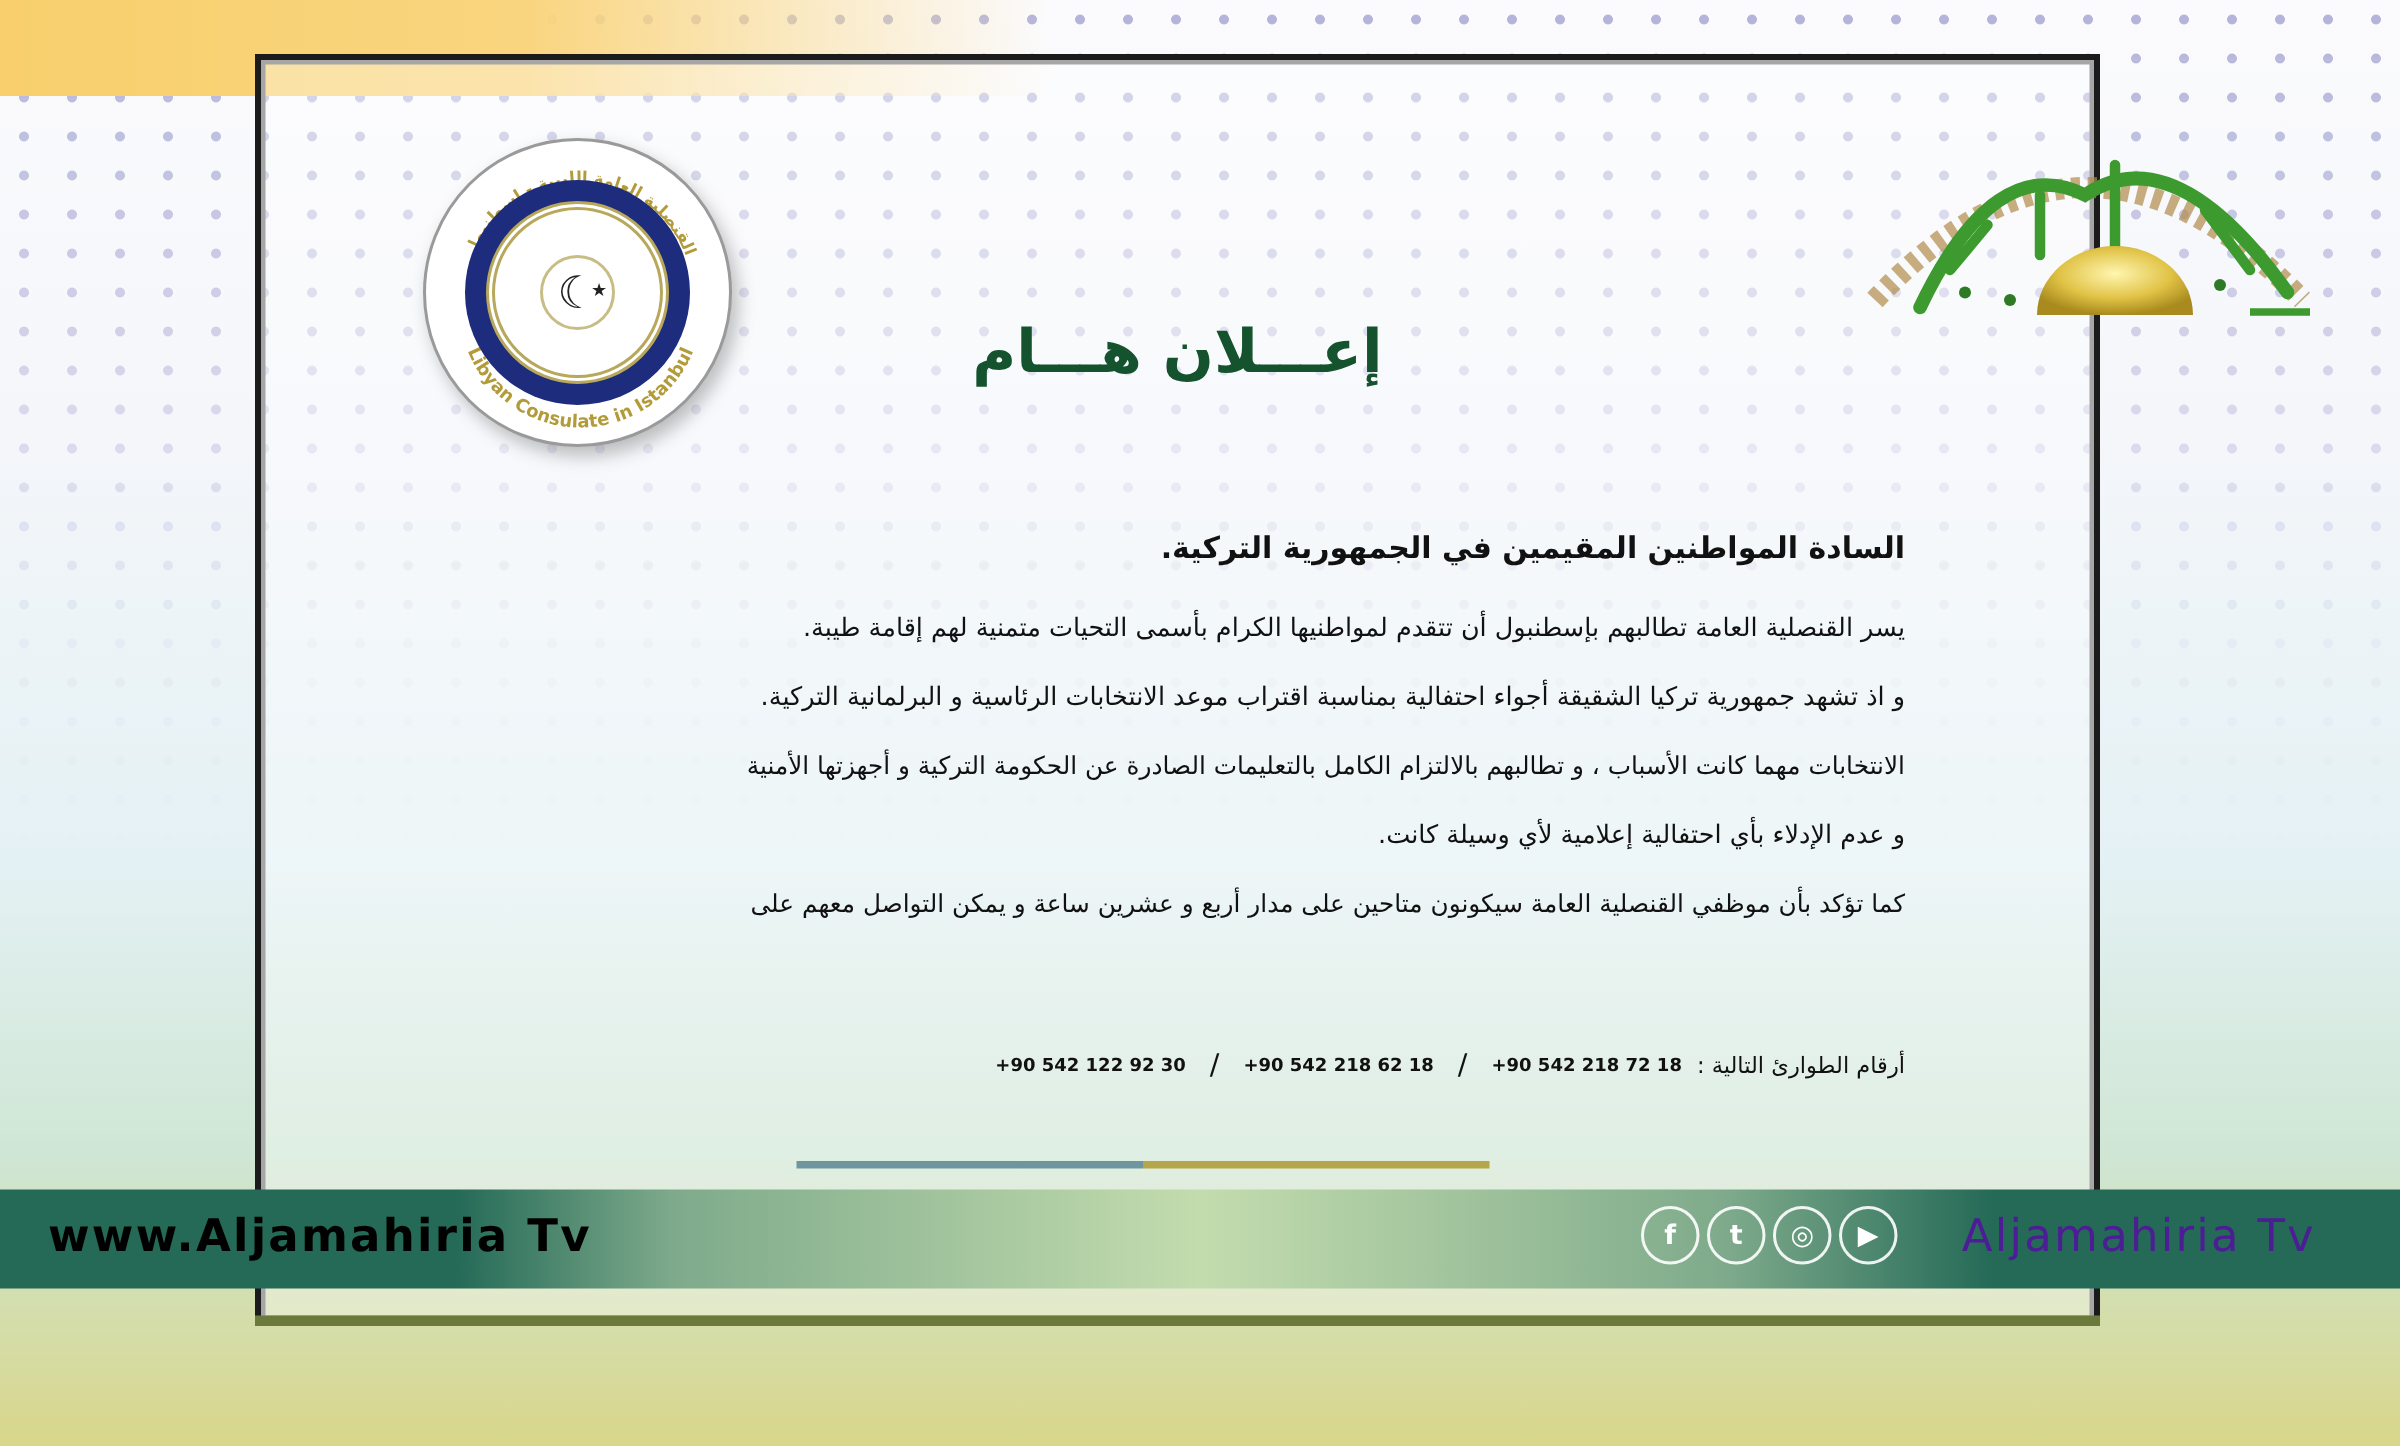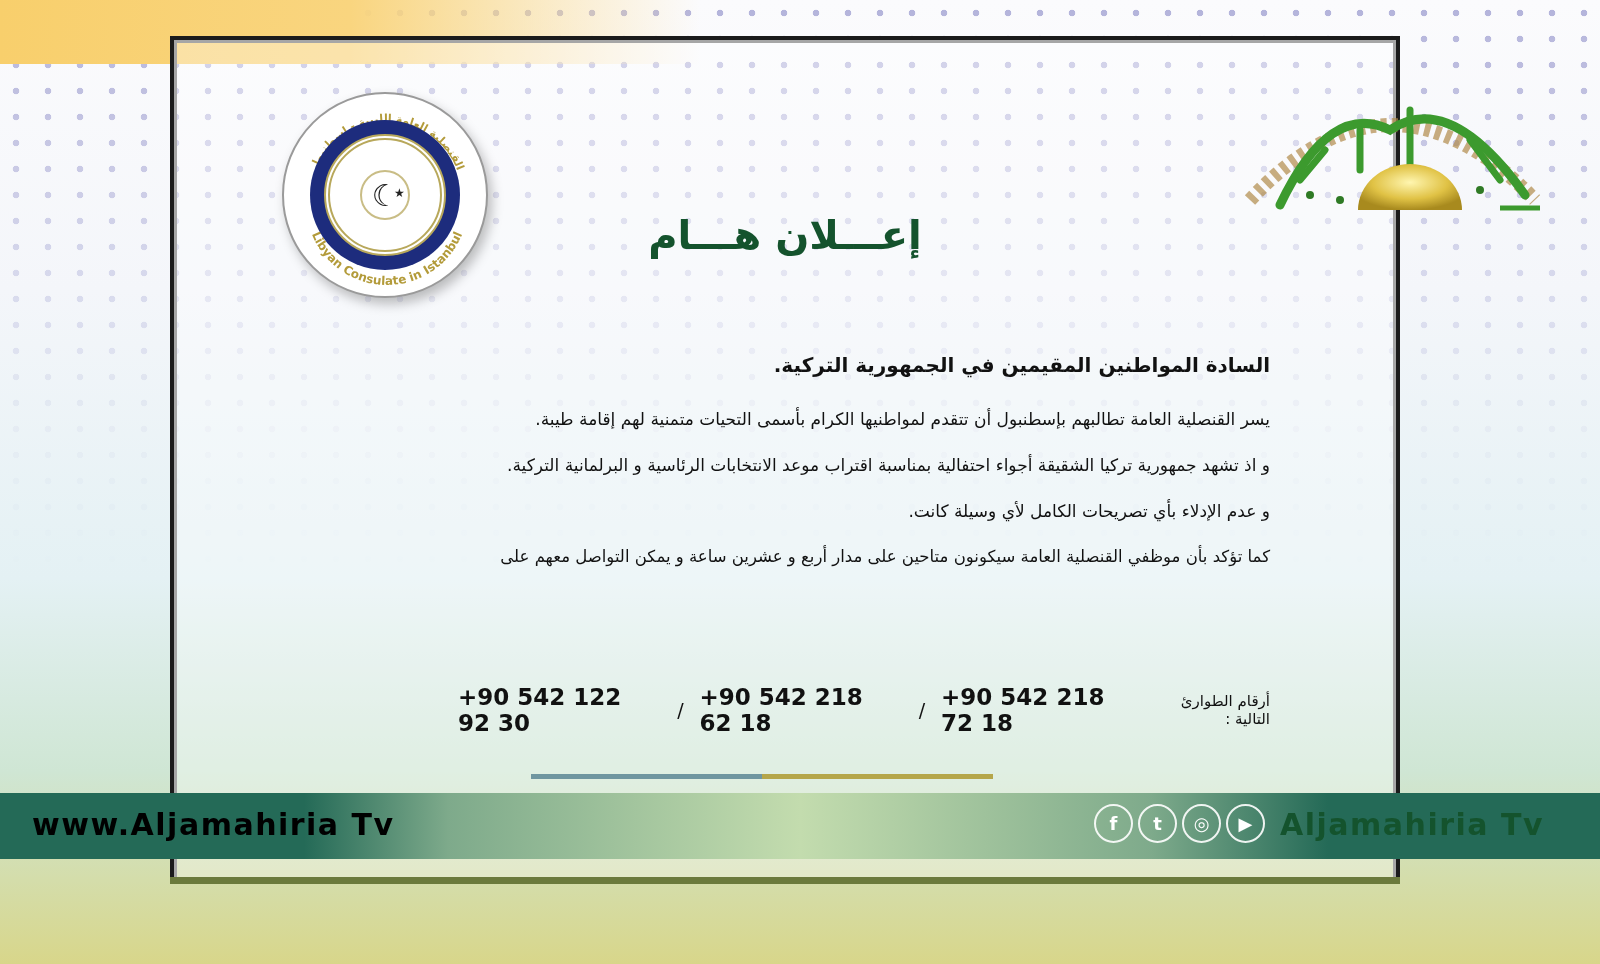--- a/index.html
+++ b/index.html
@@ -68,39 +68,39 @@
   }
   .body-text .salutation { font-weight: bold; font-size: 20px; height: 50px; line-height: 50px; margin-bottom: 6px; }
   .body-text .line { font-size: 17px; height: 46px; line-height: 46px; white-space: nowrap; }
   .body-text .line.tight { font-size: 16.5px; }
   .phones {
     position: absolute; left: 458px; top: 690px; width: 812px; height: 40px;
     display: flex; direction: rtl; align-items: center; gap: 10px; color: #111;
     font-family: "DejaVu Sans", sans-serif;
   }
   .phones .label { font-size: 15px; }
-  .phones .num { font-weight: bold; font-size: 23px; direction: ltr; unicode-bidi: isolate; }
+  .phones .num { font-weight: bold; font-size: 12px; direction: ltr; unicode-bidi: isolate; }
   .phones .sep { font-size: 19px; padding: 0 6px; }
   .divider {
     position: absolute; left: 531px; top: 774px; width: 462px; height: 5px; display: flex;
   }
   .divider .left { flex: 1; background: #6f96a0; }
   .divider .right { flex: 1; background: #b5a64a; }
   .banner {
     position: absolute; left: 0; top: 793px; width: 1600px; height: 66px;
     background: linear-gradient(90deg, #246a57 0%, #246a57 19%, #7eaa8b 28%, #c3dcae 50%, #7eaa8b 72%, #246a57 83%, #246a57 100%);
   }
   .banner-left {
     position: absolute; left: 32px; top: 803px; height: 44px; line-height: 44px;
     color: #000000; font-weight: bold; font-size: 30px; letter-spacing: 1.5px;
     font-family: "DejaVu Sans", sans-serif;
   }
   .banner-right {
     position: absolute; right: 56px; top: 803px; height: 44px; line-height: 44px;
-    color: #14532d; font-weight: bold; font-size: 30px; letter-spacing: 1.5px;
+    color: #4c1d95; font-weight: normal; font-size: 30px; letter-spacing: 1.5px;
     font-family: "DejaVu Sans", sans-serif;
   }
   .social {
     position: absolute; left: 1094px; top: 804px; display: flex; gap: 5px;
   }
   .social .circ {
     width: 39px; height: 39px; border-radius: 50%; border: 2px solid rgba(255,255,255,0.9);
     display: flex; align-items: center; justify-content: center; color: #fff;
     font-weight: bold; font-size: 18px; font-family: "DejaVu Sans", sans-serif;
   }
@@ -151,21 +151,22 @@
     <line x1="260" y1="138" x2="300" y2="138" stroke="#3c9a2e" stroke-width="5"></line>
   </svg>
 </div>
 
 <div class="title">إعـــلان هـــام</div>
 
 <div class="body-text">
   <div class="salutation">السادة المواطنين المقيمين في الجمهورية التركية.</div>
   <div class="line">يسر القنصلية العامة تطالبهم بإسطنبول أن تتقدم لمواطنيها الكرام بأسمى التحيات متمنية لهم إقامة طيبة.</div>
   <div class="line">و اذ تشهد جمهورية تركيا الشقيقة أجواء احتفالية بمناسبة اقتراب موعد الانتخابات الرئاسية و البرلمانية التركية.</div>
-  <div class="line">و عدم الإدلاء بأي تصريحات الكامل لأي وسيلة كانت.</div>
+  <div class="line tight">الانتخابات مهما كانت الأسباب ، و تطالبهم بالالتزام الكامل بالتعليمات الصادرة عن الحكومة التركية و أجهزتها الأمنية</div>
+  <div class="line">و عدم الإدلاء بأي احتفالية إعلامية لأي وسيلة كانت.</div>
   <div class="line tight">كما تؤكد بأن موظفي القنصلية العامة سيكونون متاحين على مدار أربع و عشرين ساعة و يمكن التواصل معهم على</div>
 </div>
 
 <div class="phones">
   <span class="label">أرقام الطوارئ التالية :</span>
   <span class="num">+90 542 218 72 18</span>
   <span class="sep">/</span>
   <span class="num">+90 542 218 62 18</span>
   <span class="sep">/</span>
   <span class="num">+90 542 122 92 30</span>

